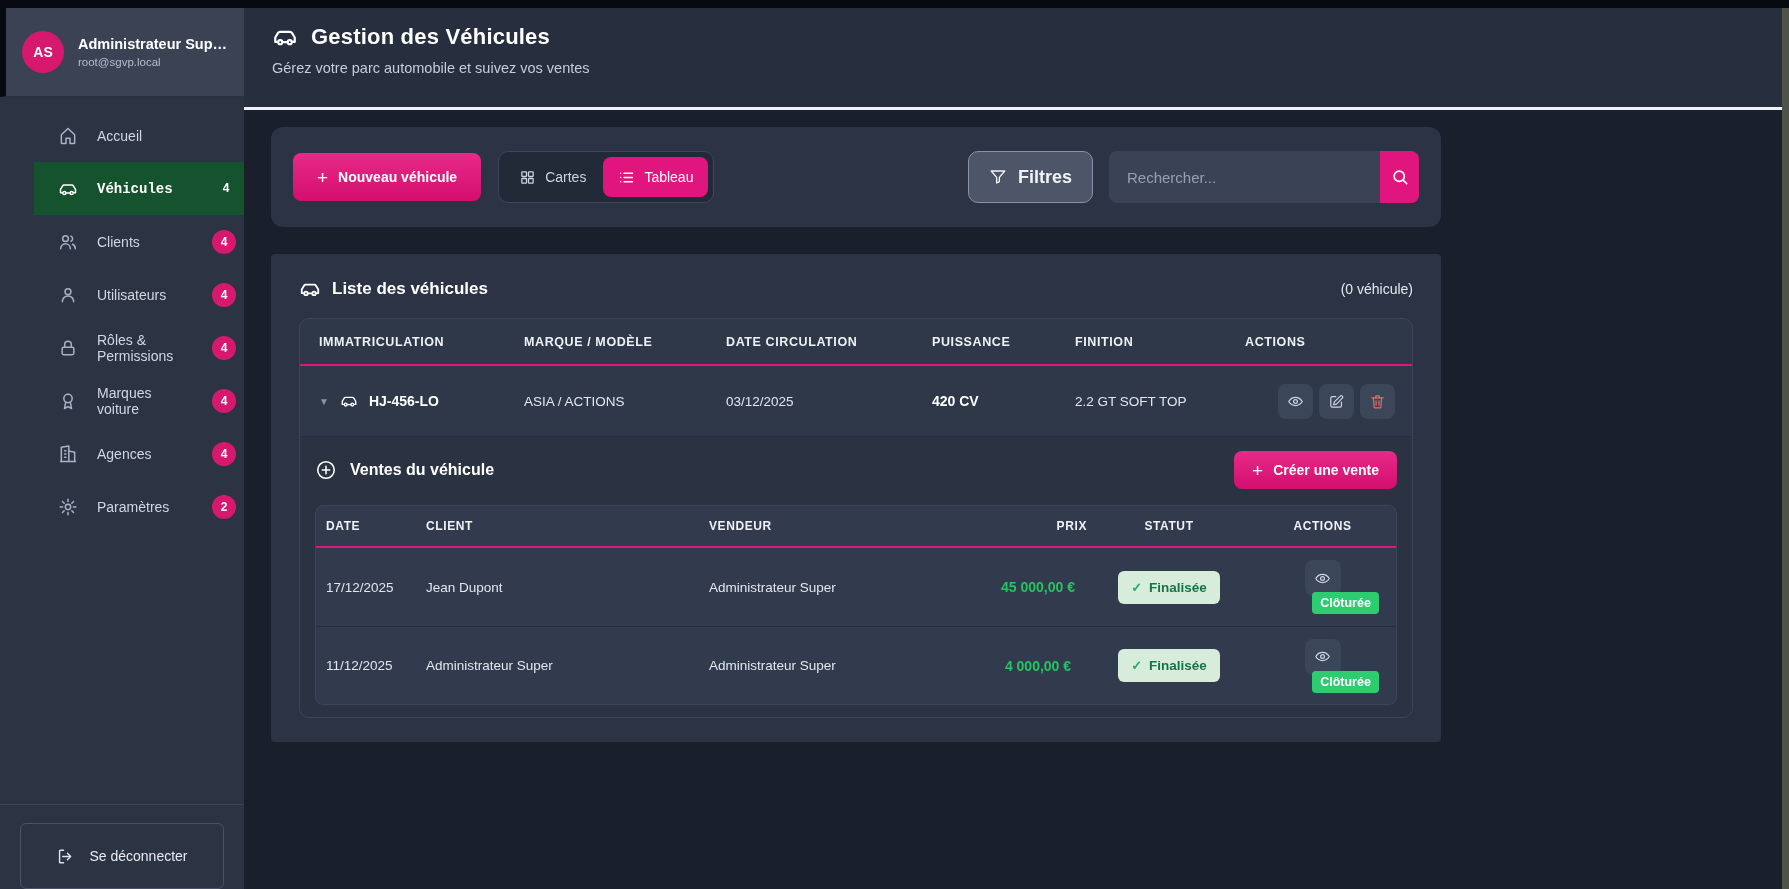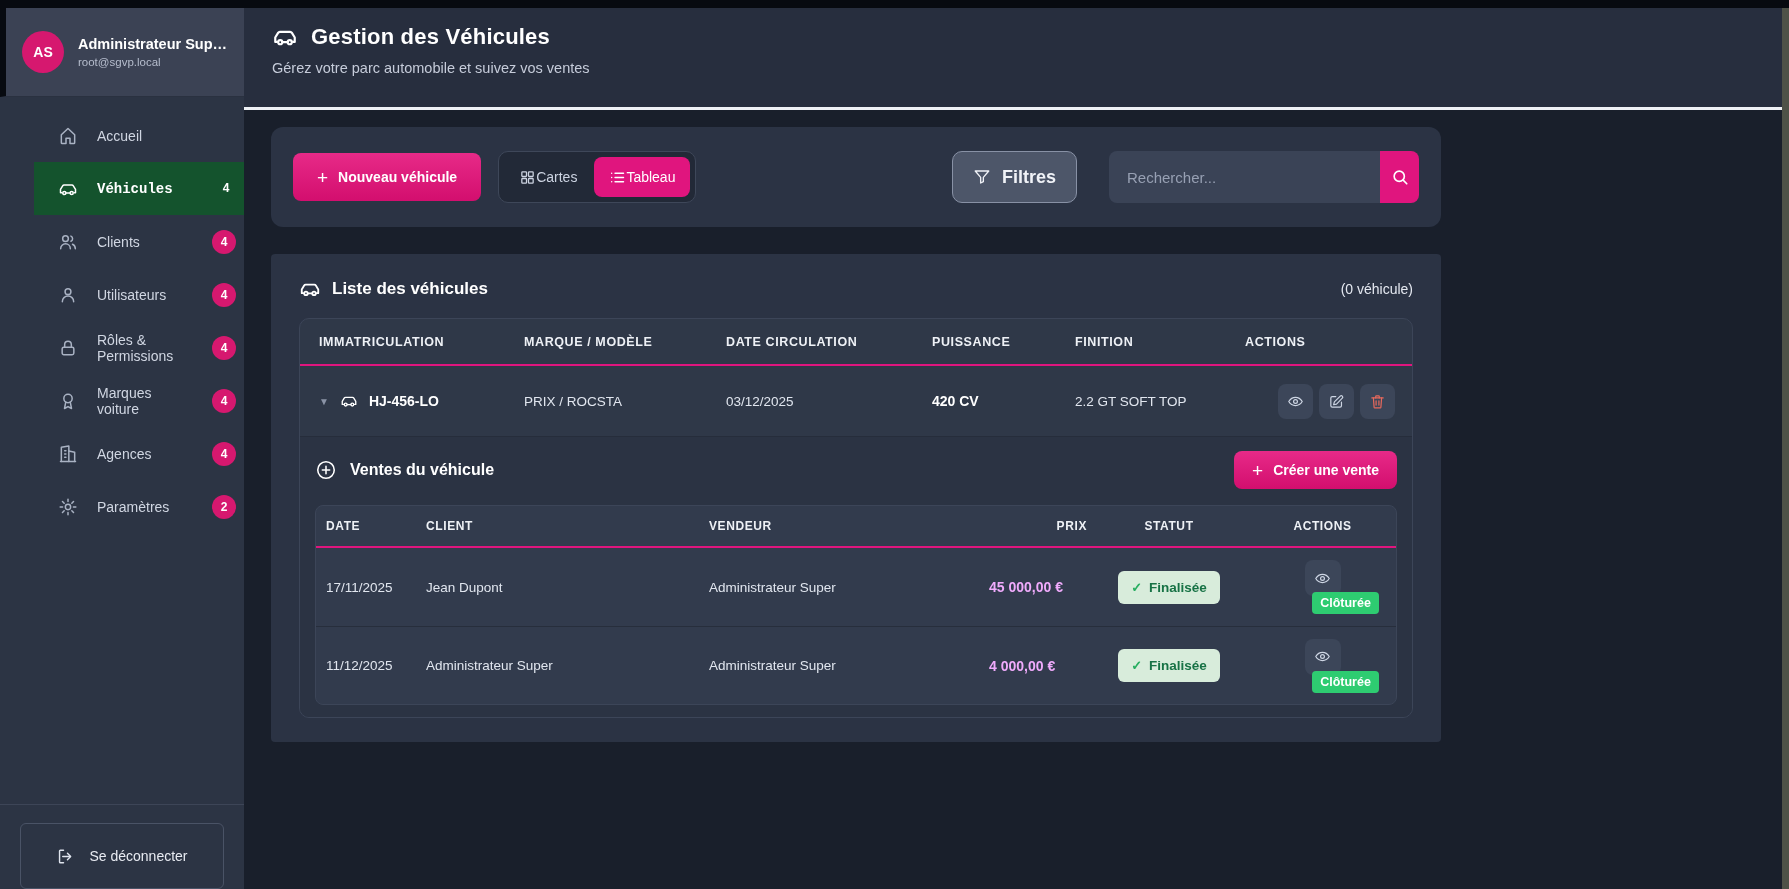--- a/index.html
+++ b/index.html
@@ -76,32 +76,32 @@
   }
   .btn-new { height:48px; padding:0 24px; }
   .plus { font-size:19px; font-weight:normal; line-height:1; }
   .view-toggle {
     margin-left:17px; height:52px; background:#222937; border:1px solid #3e4759;
     border-radius:10px; padding:0 5px; display:flex; align-items:center; gap:2px;
   }
   .seg-btn {
     height:40px; padding:0 15px; border:none; background:transparent; border-radius:8px;
     color:#cdd4e2; font-size:14px; font-family:inherit; cursor:pointer;
-    display:flex; align-items:center; 
+    display:flex; align-items:center; gap:9px;
   }
   .seg-btn .nico { width:17px; height:17px; }
   .seg-btn.active { background:#e0157e; color:#fff; }
   .spacer { flex:1; }
   .filters-btn {
     height:52px; padding:0 20px; background:#4d5669; border:1px solid #8891a5;
     border-radius:10px; color:#f0f2f7; font-size:18px; font-weight:bold; font-family:inherit;
     display:flex; align-items:center; gap:11px; cursor:pointer;
   }
   .filters-btn .nico { width:18px; height:18px; }
-  .search { margin-left:32px; display:flex; height:52px; }
+  .search { margin-left:16px; display:flex; height:52px; }
   .search input {
     width:271px; background:#3a4356; border:none; outline:none; border-radius:8px 0 0 8px;
     padding:0 18px; color:#e6eaf2; font-size:15px; font-family:inherit;
   }
   .search input::placeholder { color:#97a0b3; }
   .search-btn {
     width:39px; background:#e0157e; border:none; border-radius:0 8px 8px 0;
     color:#fff; display:flex; align-items:center; justify-content:center; cursor:pointer;
   }
   .search-btn .nico { width:18px; height:18px; }
@@ -141,21 +141,21 @@
 
   .sales-table { margin-top:15px; background:#323b4d; border:1px solid #3c4558; border-radius:8px; overflow:hidden; }
   .sgrid { display:grid; grid-template-columns:100px 283px 290px 100px 160px 1fr; align-items:center; }
   .s-head { height:42px; border-bottom:2px solid #e0157e; }
   .s-head .th { font-size:12px; padding-left:10px; }
   .th.right { text-align:right; padding-left:0; padding-right:2px; }
   .th.center { text-align:center; padding-left:0; }
   .s-row { height:78px; font-size:13.5px; color:#e1e6ef; }
   .s-row + .s-row { border-top:1px solid #272e3c; }
   .s-row .cell { padding-left:10px; }
-  .prix { font-weight:bold; color:#f0abfc; font-size:14px; text-align:left; padding-right:2px; }
+  .prix { font-weight:bold; color:#22c55e; font-size:14px; text-align:center; padding-right:2px; }
   .statut-cell { display:flex; justify-content:center; }
   .badge-finalisee {
     display:inline-flex; align-items:center; gap:7px; background:#d8ecdb; color:#177245;
     font-weight:bold; font-size:13.5px; padding:9px 13px; border-radius:6px;
   }
   .badge-finalisee .check { color:#27ae60; font-size:13px; }
   .sale-actions { display:flex; flex-direction:column; align-items:center; justify-content:center; }
   .sale-actions .icon-btn { width:36px; height:36px; }
   .badge-cloturee {
     margin-top:-4px; transform:translateX(23px);
@@ -405,21 +405,21 @@
             </div>
 
             <div class="vgrid v-row">
               <div class="immat-cell">
                 <span class="caret">▼</span>
                 <svg class="nico" viewBox="0 0 24 24" fill="none" stroke="currentColor" stroke-width="1.8" stroke-linecap="round" stroke-linejoin="round">
                     <use href="#i-car"></use>
                   </svg>
                 <span class="immat">HJ-456-LO</span>
               </div>
-              <div>PRIX / ROCSTA</div>
+              <div>ASIA / ACTIONS</div>
               <div>03/12/2025</div>
               <div class="cv">420 CV</div>
               <div>2.2 GT SOFT TOP</div>
               <div class="actions-cell">
                 <button class="icon-btn">
                   <svg class="nico" viewBox="0 0 24 24" fill="none" stroke="currentColor" stroke-width="1.7" stroke-linecap="round" stroke-linejoin="round">
                       <use href="#i-eye"></use>
                     </svg>
                 </button>
                 <button class="icon-btn">
@@ -451,21 +451,21 @@
                 <div class="sgrid s-head">
                   <div class="th">DATE</div>
                   <div class="th">CLIENT</div>
                   <div class="th">VENDEUR</div>
                   <div class="th right">PRIX</div>
                   <div class="th center">STATUT</div>
                   <div class="th center">ACTIONS</div>
                 </div>
 
                 <div class="sgrid s-row">
-                  <div class="cell">17/11/2025</div>
+                  <div class="cell">17/12/2025</div>
                   <div class="cell">Jean Dupont</div>
                   <div class="cell">Administrateur Super</div>
                   <div class="prix">45 000,00 €</div>
                   <div class="statut-cell">
                     <span class="badge-finalisee">
                         <span class="check">✓</span>
                         <span>Finalisée</span>
                       </span>
                   </div>
                   <div class="sale-actions">

